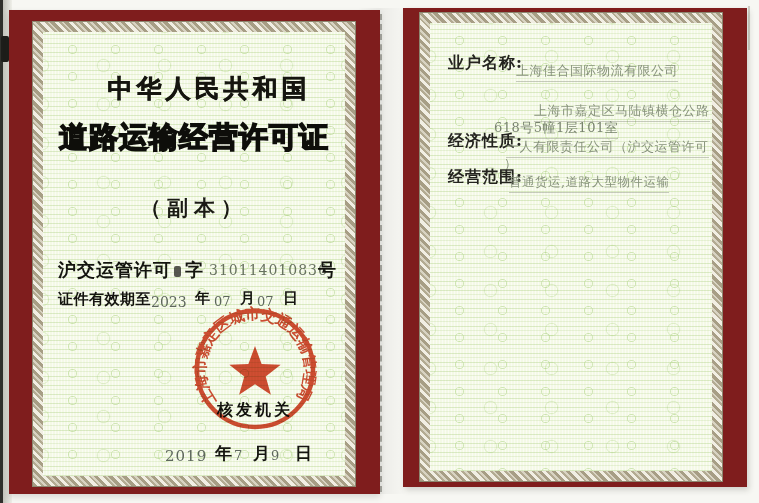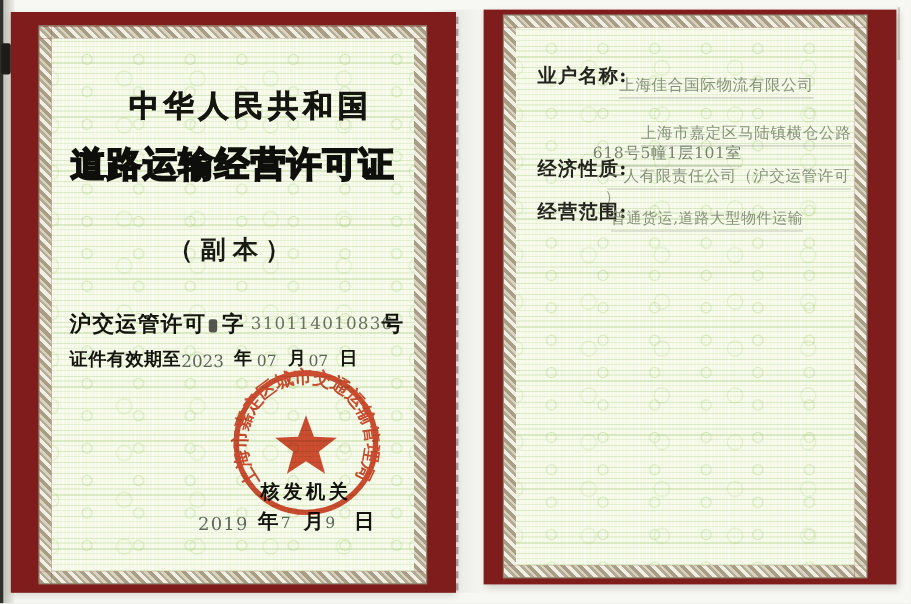--- a/index.html
+++ b/index.html
@@ -64,21 +64,21 @@
   .val-label{left:15px;top:2px;font-size:15px;font-weight:bold;letter-spacing:.5px;color:#14140f;}
   .val-year{left:108px;top:6px;font-size:14px;color:#5d675c;}
   .val-yu{left:152px;top:1px;font-size:15px;font-weight:bold;color:#14140f;}
   .val-month{left:171px;top:6px;font-size:13px;color:#5d675c;}
   .val-mu{left:197px;top:1px;font-size:15px;font-weight:bold;color:#14140f;}
   .val-day{left:214px;top:6px;font-size:13px;color:#5d675c;}
   .val-du{left:240px;top:1px;font-size:15px;font-weight:bold;color:#14140f;}
   .issuer{left:160px;top:368px;width:104px;text-align:center;font-size:16px;font-weight:bold;
     letter-spacing:3px;color:#12120d;z-index:1;}
   .seal{left:146px;top:271px;z-index:2;opacity:.9;mix-blend-mode:multiply;}
-  .date-row{top:391px;width:100%;height:24px;padding-left:33px;}
+  .date-row{top:410px;width:100%;height:24px;padding-left:33px;}
   .d-year{left:122px;top:5px;font-size:15px;color:#5d675c;letter-spacing:1px;}
   .d-yu{left:172px;top:0;font-size:17px;font-weight:bold;color:#14140f;}
   .d-month{left:191px;top:6px;font-size:13px;color:#5d675c;}
   .d-mu{left:210px;top:0;font-size:17px;font-weight:bold;color:#14140f;}
   .d-day{left:228px;top:6px;font-size:13px;color:#5d675c;}
   .d-du{left:252px;top:0;font-size:17px;font-weight:bold;color:#14140f;}
 
   
   .flabel{font-size:16px;font-weight:bold;letter-spacing:1px;color:#24241f;}
   .fvalue{font-size:13px;color:#87927c;letter-spacing:.5px;

